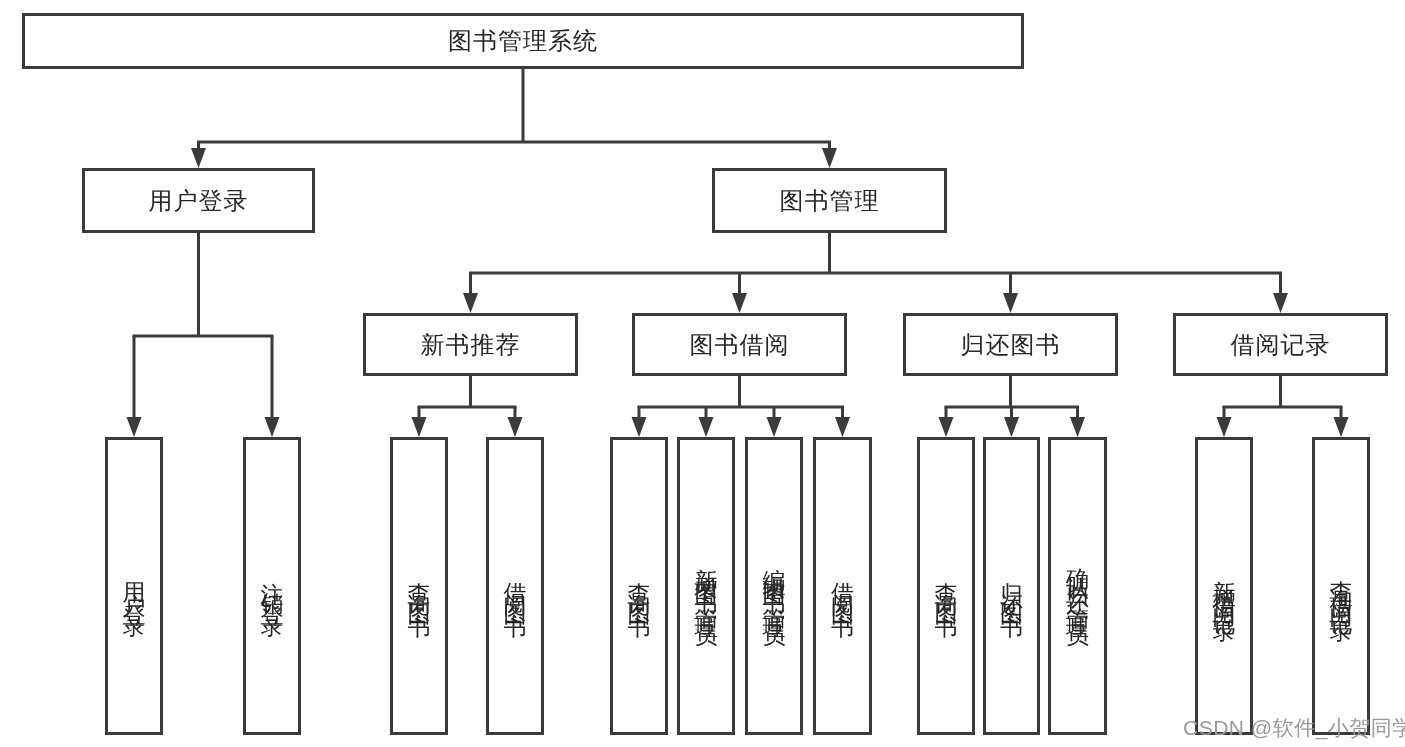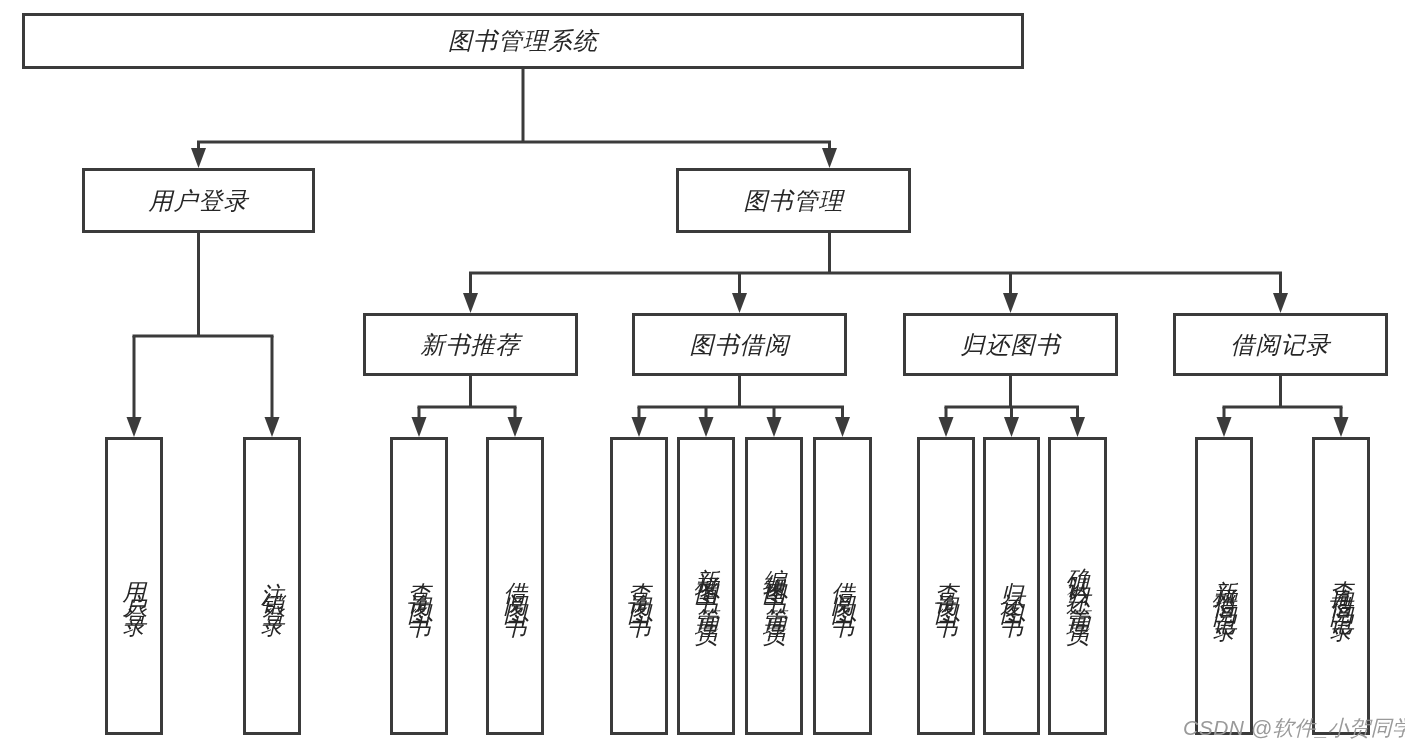--- a/index.html
+++ b/index.html
@@ -1,21 +1,21 @@
 <!DOCTYPE html>
 <html lang="zh"><head>
 <meta charset="utf-8">
 <style>
   html,body{margin:0;padding:0;background:#ffffff;}
   body{
     width:1405px;height:747px;position:relative;overflow:hidden;
     font-family:"Liberation Sans","DejaVu Sans",sans-serif;
     color:#262626;
   }
-  .stage{position:absolute;inset:0;width:1405px;height:747px;font-style:italic;}
+  .stage{position:absolute;inset:0;width:1405px;height:747px;}
   .node{
     position:absolute;box-sizing:border-box;
     border:3px solid #3b3b3b;background:#ffffff;
     display:flex;align-items:center;justify-content:center;
     z-index:2;
   }
   .hnode .lbl{
     font-size:24px;letter-spacing:1px;color:#262626;line-height:1;
     white-space:nowrap;
   }
@@ -92,21 +92,21 @@
       <polygon points="1333.5,417 1348.5,417 1341,437" fill="#3b3b3b"></polygon>
     </svg>
 
   <div class="node hnode" style="left:22px;top:13px;width:1002px;height:56px">
     <span class="lbl">图书管理系统</span>
   </div>
 
   <div class="node hnode" style="left:82px;top:168px;width:233px;height:65px">
     <span class="lbl">用户登录</span>
   </div>
-  <div class="node hnode" style="left:676px;top:168px;width:235px;height:65px">
+  <div class="node hnode" style="left:712px;top:168px;width:235px;height:65px">
     <span class="lbl">图书管理</span>
   </div>
 
   <div class="node hnode" style="left:632px;top:313px;width:215px;height:63px">
     <span class="lbl">图书借阅</span>
   </div>
   <div class="node hnode" style="left:363px;top:313px;width:215px;height:63px">
     <span class="lbl">新书推荐</span>
   </div>
   <div class="node hnode" style="left:903px;top:313px;width:215px;height:63px">

